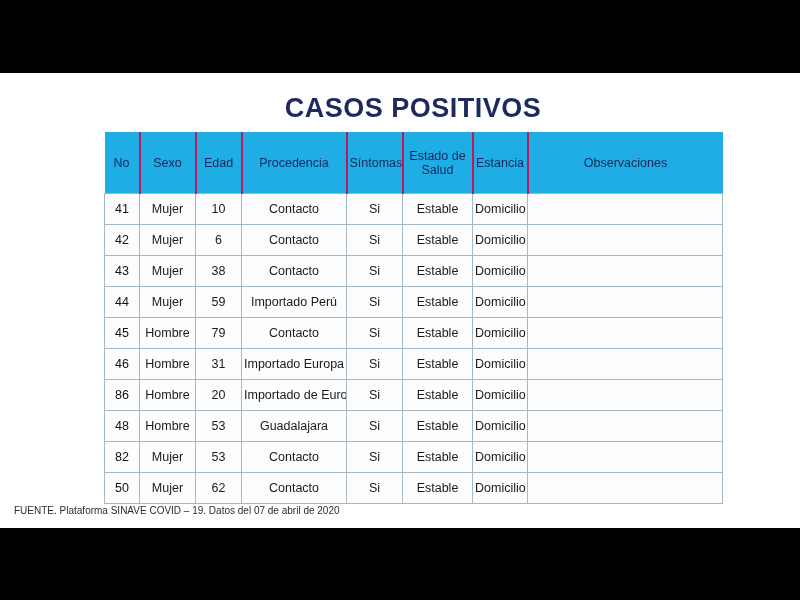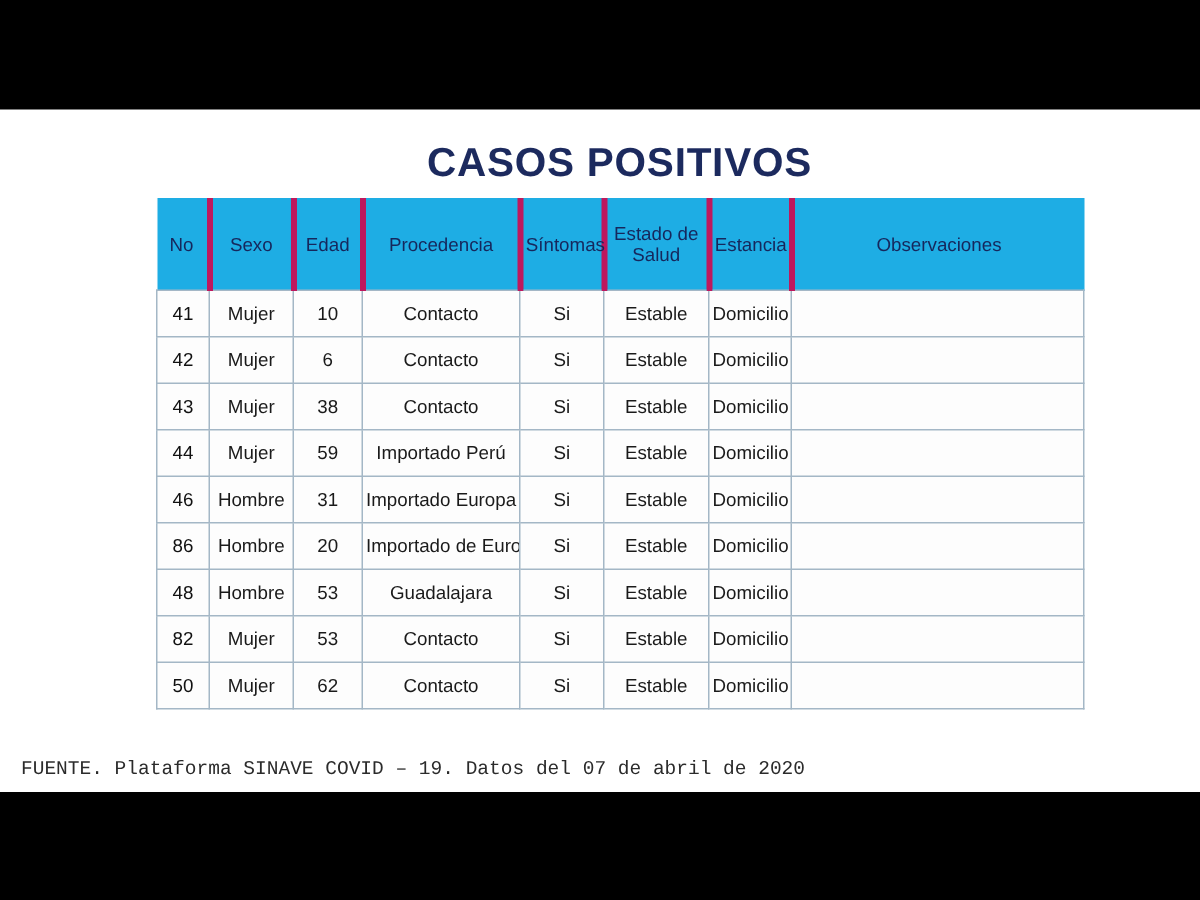--- a/index.html
+++ b/index.html
@@ -72,21 +72,21 @@
     background: #fdfdfd;
   }
   table.casos th {
     background: #1eade4;
     color: #16275c;
     font-weight: normal;
     font-size: 12.5px;
     height: 57px;
     line-height: 1.12;
     padding: 2px 2px;
-    border-left: 4px solid #be185d;
+    border-left: 2px solid #be185d;
     border-right: 1px solid #d9ecf6;
     border-top: none;
     border-bottom: none;
     text-align: center;
     vertical-align: middle;
   }
   table.casos th:first-child { border-left: none; }
   table.casos th:last-child  { border-right: none; }
 
   table.casos td {
@@ -115,23 +115,23 @@
   col.w-sint { width: 56px; }
   col.w-est  { width: 70px; }
   col.w-esta { width: 55px; }
   col.w-obs  { width: 195px; }
 
   
   #footer {
     position: absolute;
     left: 14px;
     top: 432px;
-    font-size: 13px;
+    font-size: 10px;
     color: #2b2b2b;
-    font-family: Liberation Mono, monospace;
+    font-family: Liberation Sans, sans-serif;
     white-space: nowrap;
   }
 </style>
 </head>
 <body>
 
 <div id="stage">
 
   <div id="bar-top"></div>
 
@@ -198,20 +198,30 @@
               <td class="c-no">44</td>
               <td>Mujer</td>
               <td>59</td>
               <td>Importado Perú</td>
               <td>Si</td>
               <td>Estable</td>
               <td>Domicilio</td>
               <td class="c-obs"></td>
             </tr>
             <tr>
+              <td class="c-no">45</td>
+              <td>Hombre</td>
+              <td>79</td>
+              <td>Contacto</td>
+              <td>Si</td>
+              <td>Estable</td>
+              <td>Domicilio</td>
+              <td class="c-obs"></td>
+            </tr>
+            <tr>
               <td class="c-no">46</td>
               <td>Hombre</td>
               <td>31</td>
               <td>Importado Europa</td>
               <td>Si</td>
               <td>Estable</td>
               <td>Domicilio</td>
               <td class="c-obs"></td>
             </tr>
             <tr>

